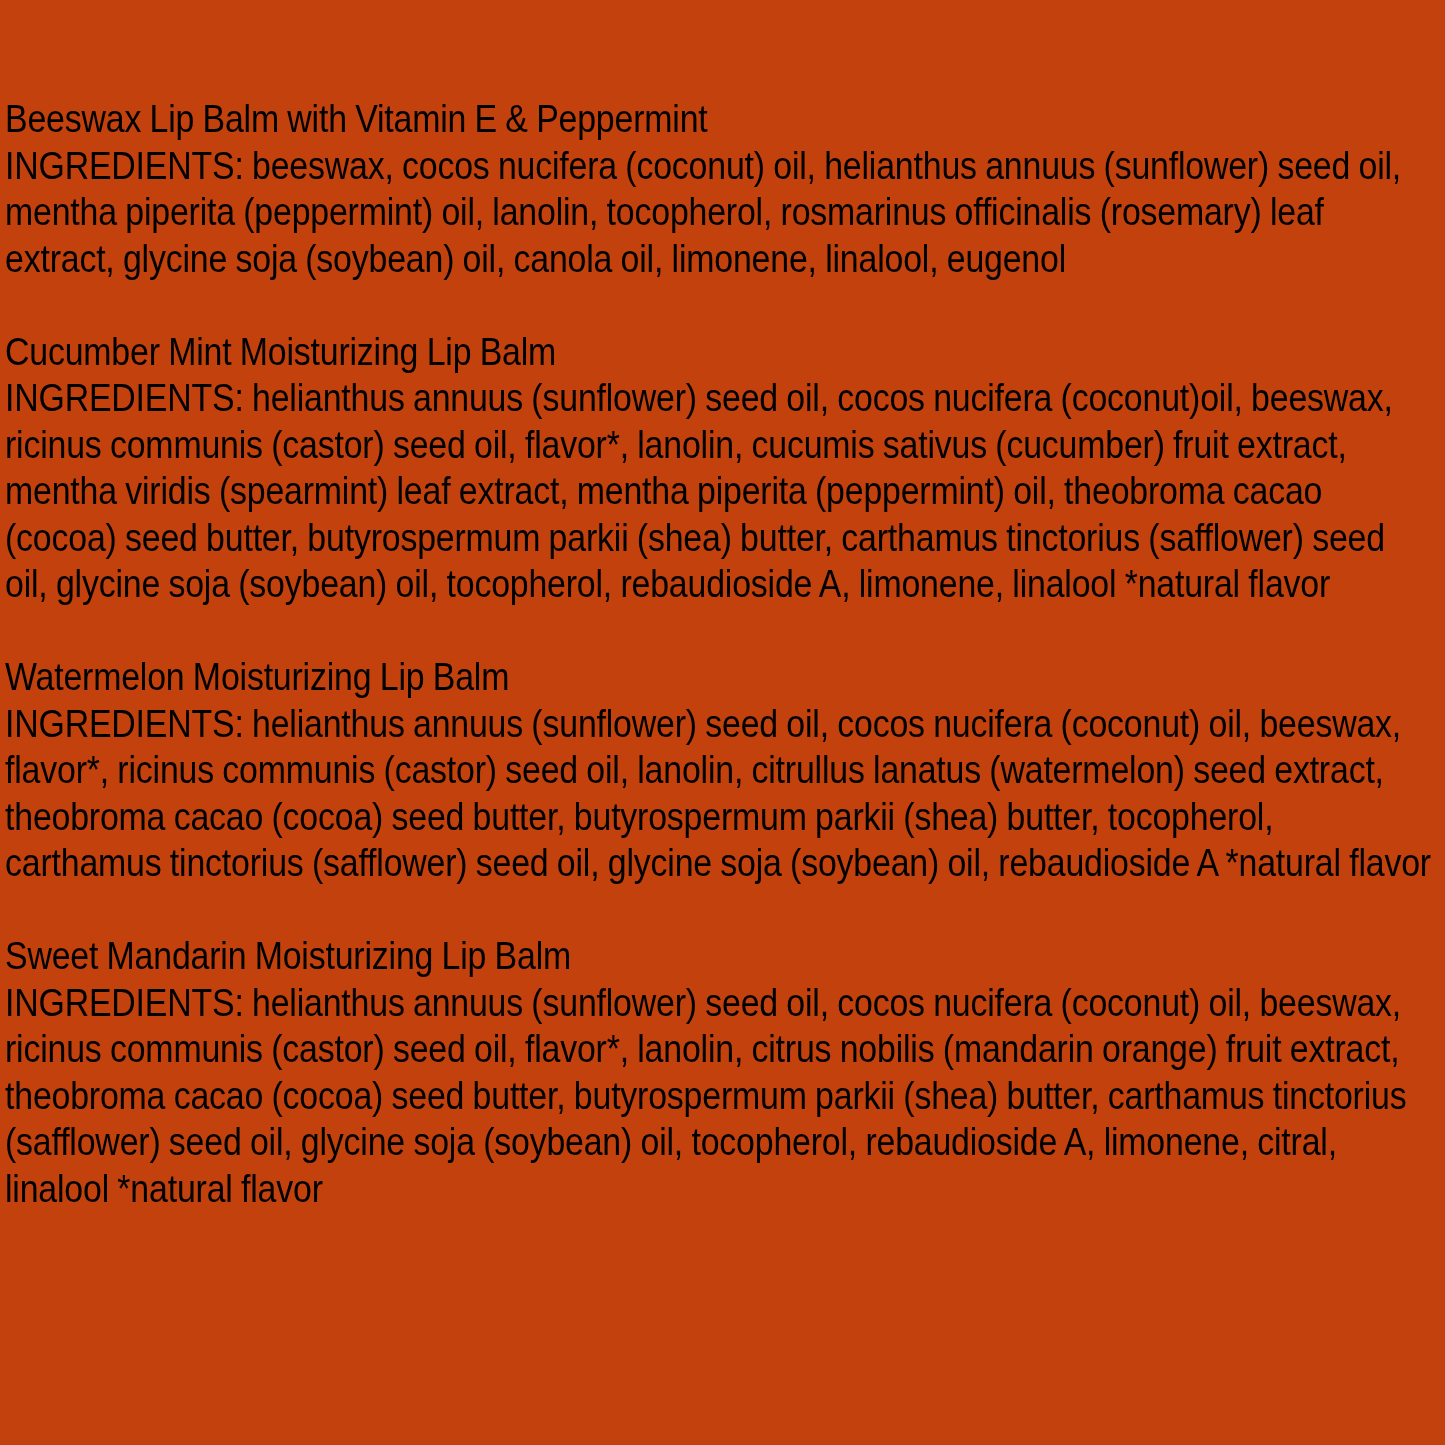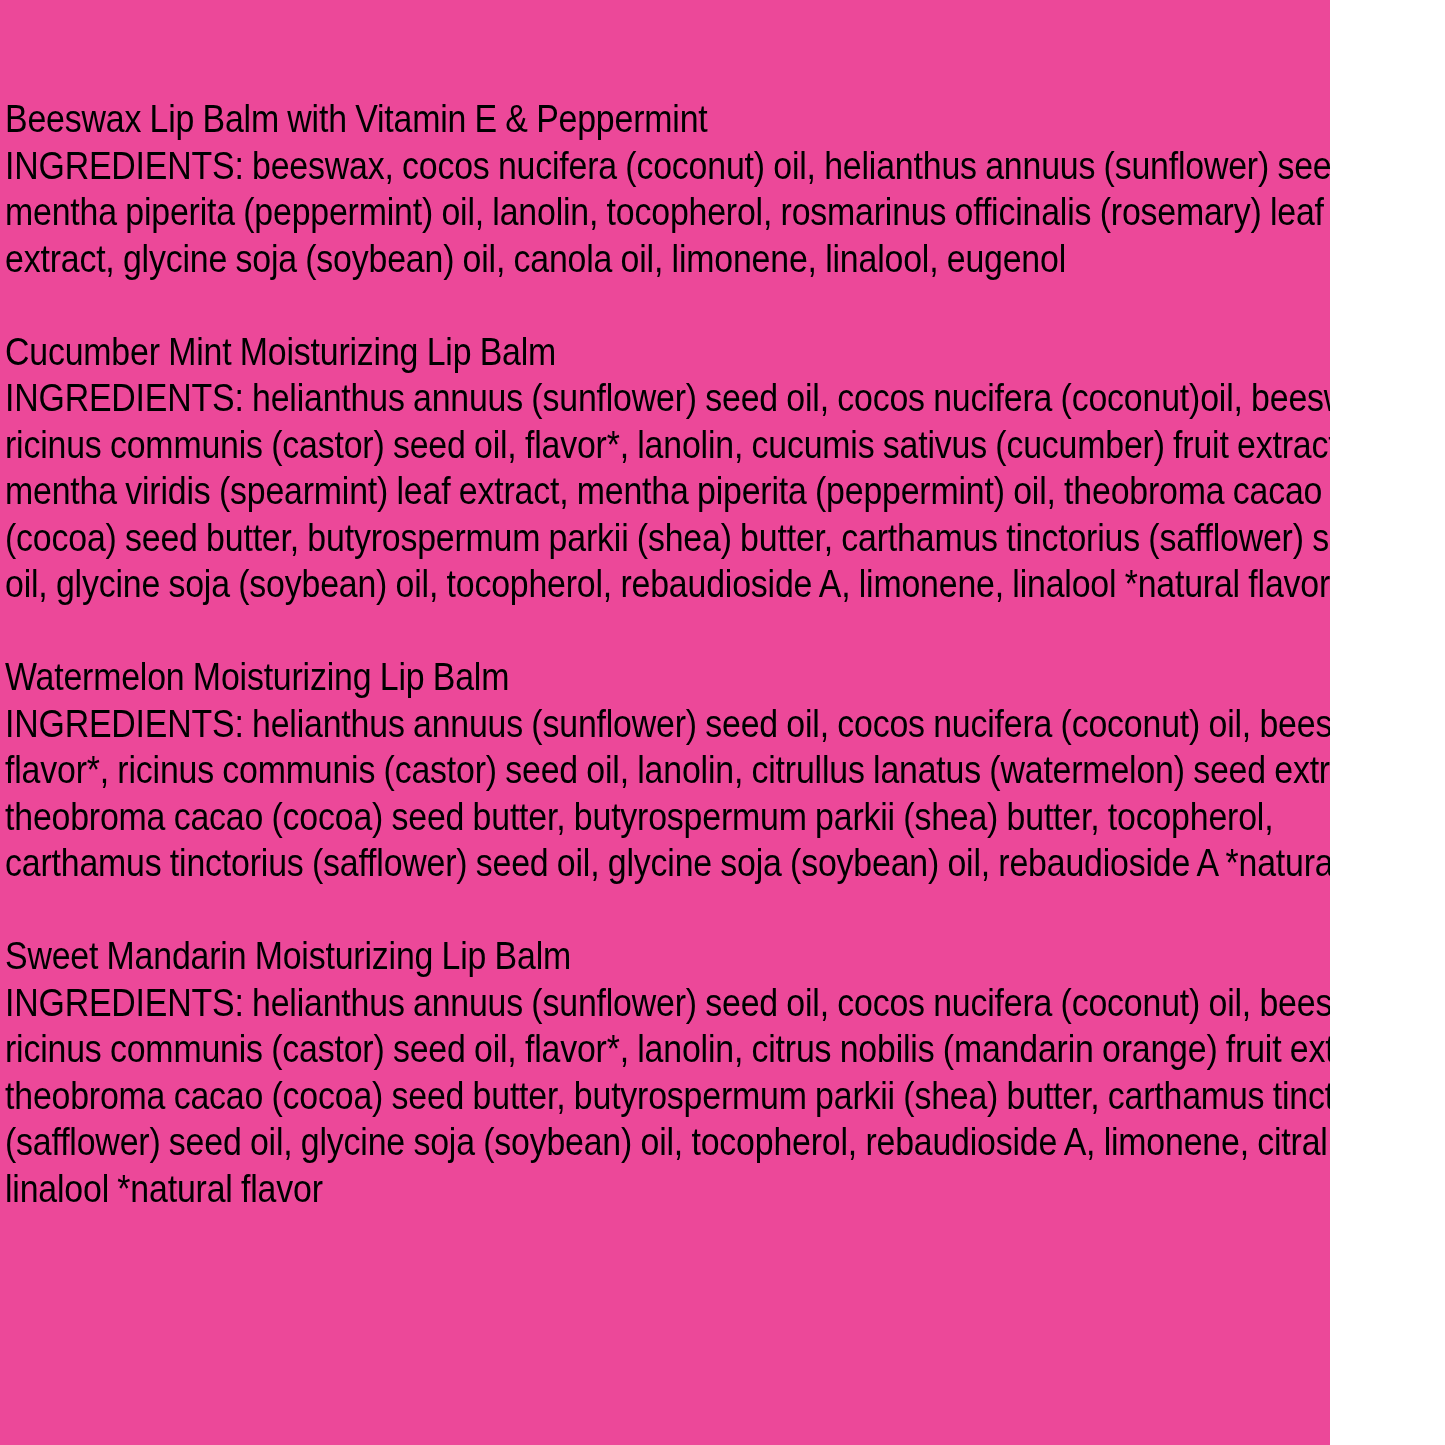--- a/index.html
+++ b/index.html
@@ -2,23 +2,23 @@
 <html><head>
 <meta charset="utf-8">
 <style>
   html, body {
     margin: 0;
     padding: 0;
     background: #ffffff;
   }
   .canvas {
     position: relative;
-    width: 1330px;
+    width: 1445px;
     height: 1445px;
-    background: #ec4899;
+    background: #c2410c;
     overflow: hidden;
   }
   .text-column {
     position: absolute;
     top: 96px;
     left: 5px;
     width: 1645px;                 
     transform: scaleX(0.868);      
     transform-origin: 0 0;
     font-family: "Liberation Sans", sans-serif;

